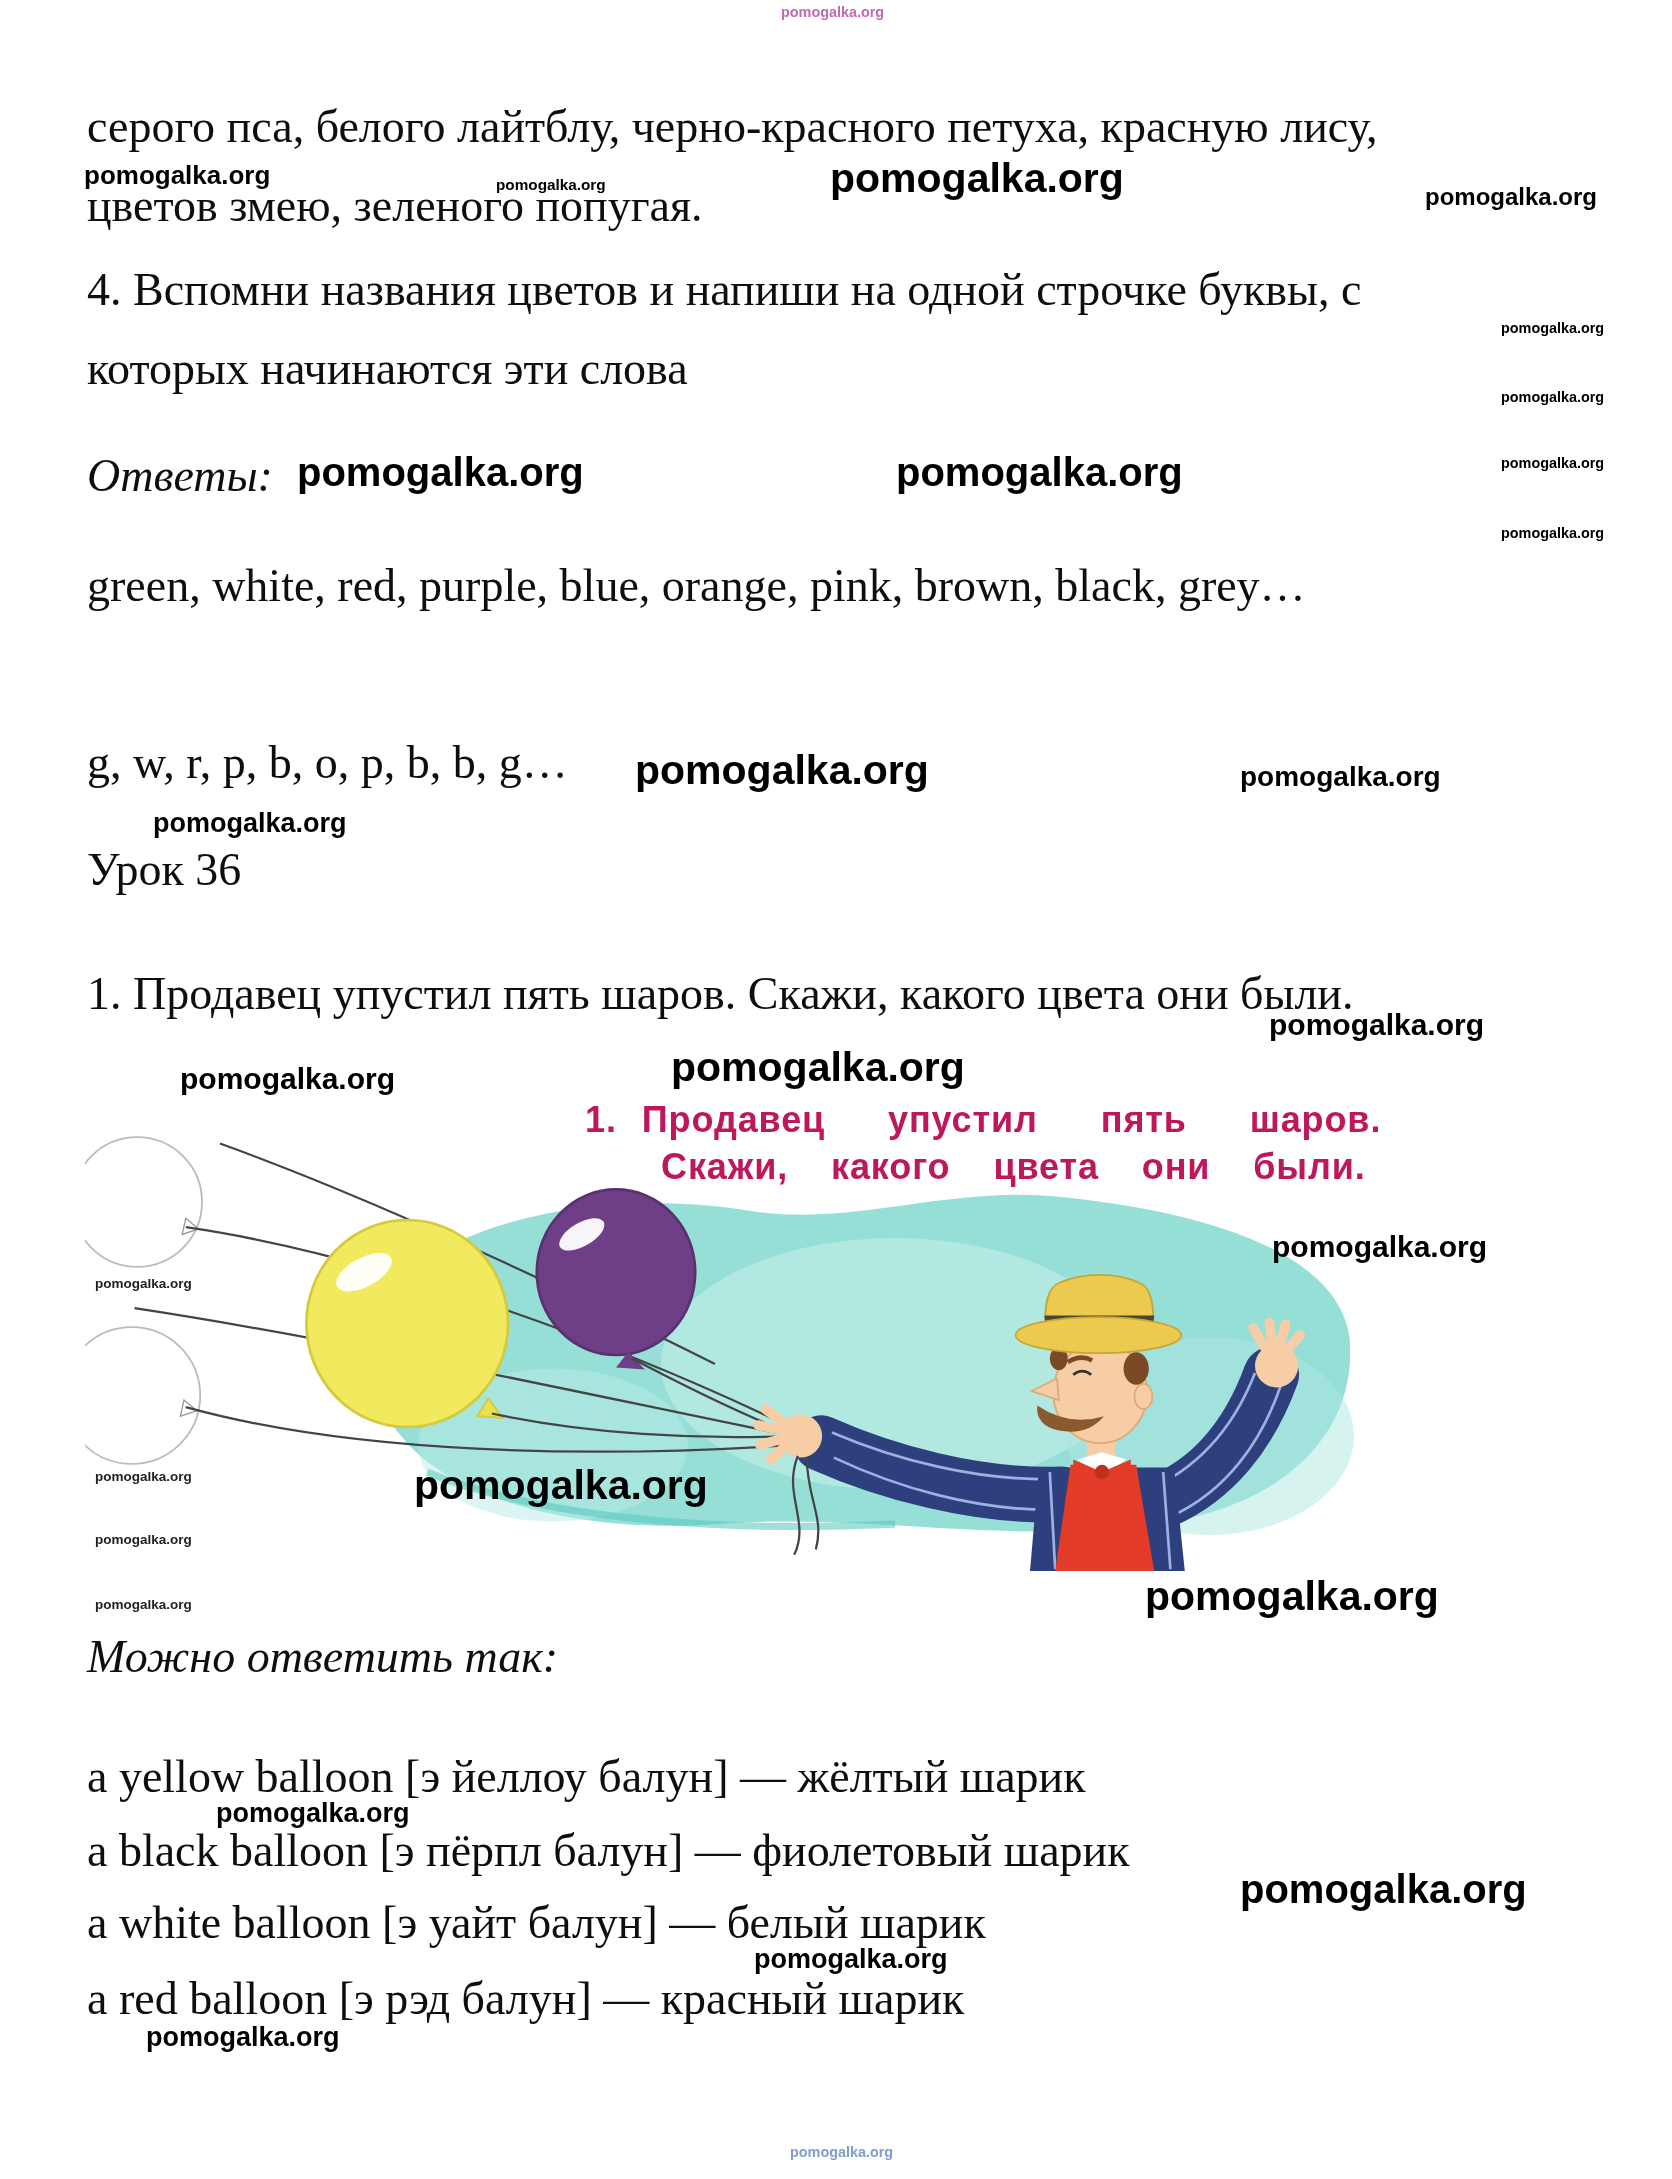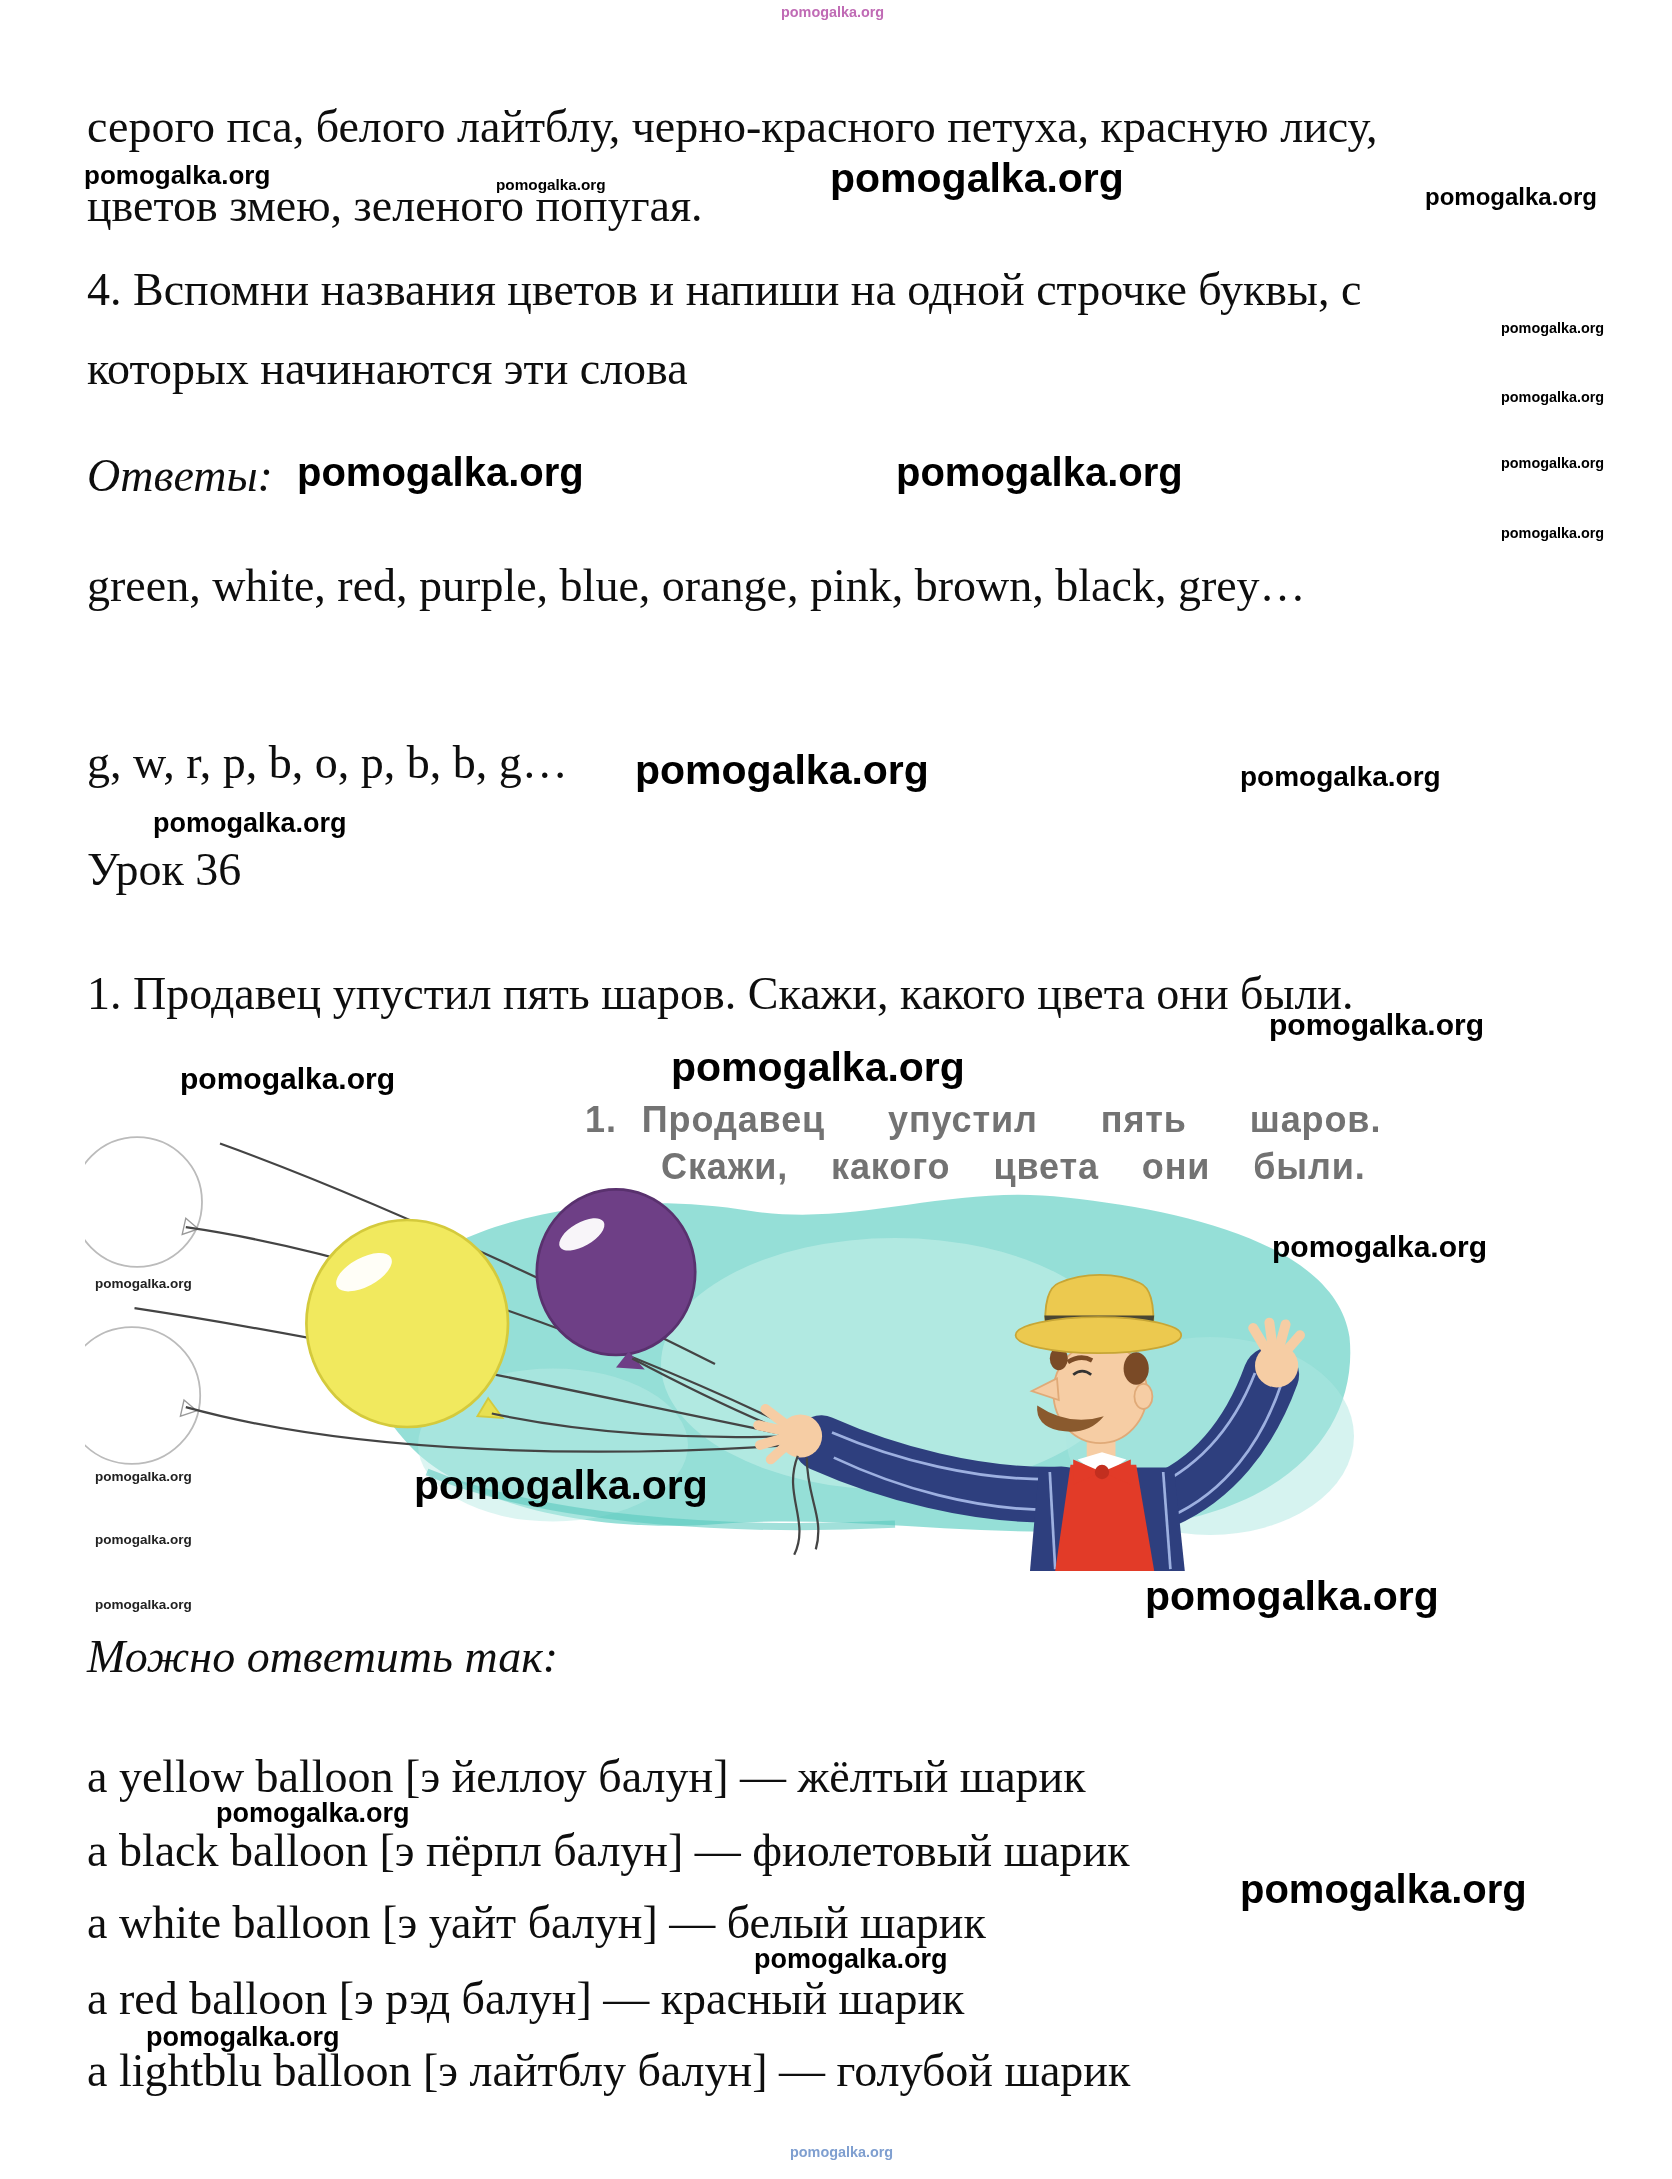--- a/index.html
+++ b/index.html
@@ -39,21 +39,21 @@
     position:absolute;
     z-index:1;
   }
   .illustration svg{display:block;}
   .cap{
     position:absolute;
     white-space:nowrap;
     font-family:"Liberation Sans", sans-serif;
     font-weight:700;
     font-size:36px;
-    color:#737373;
+    color:#be185d;
     letter-spacing:0.9px;
     z-index:2;
   }
 </style>
 </head>
 <body>
 
 <div class="page">
 
   <div class="wm wm-pink" style="left:781px;top:3.6px;">pomogalka.org</div>
@@ -206,18 +206,17 @@
   <div class="t it" style="left:87px;top:1631px;">Можно ответить так:</div>
 
   <div class="t" style="left:87px;top:1751px;">a yellow balloon [э йеллоу балун] — жёлтый шарик</div>
   <div class="wm wm-md" style="left:216px;top:1798px;">pomogalka.org</div>
   <div class="t" style="left:87px;top:1825px;">a black balloon [э пёрпл балун] — фиолетовый шарик</div>
   <div class="wm" style="left:1240px;top:1867px;font-size:40px;">pomogalka.org</div>
   <div class="t" style="left:87px;top:1897px;">a white balloon [э уайт балун] — белый шарик</div>
   <div class="wm wm-md" style="left:754px;top:1944px;">pomogalka.org</div>
   <div class="t" style="left:87px;top:1973px;">a red balloon [э рэд балун] — красный шарик</div>
   <div class="wm wm-md" style="left:146px;top:2022px;">pomogalka.org</div>
-  <div class="t" style="left:87px;top:2045px;">a lightblu balloon [э лайтблу балун] — голубой шарик</div>
 
   <div class="wm wm-blue" style="left:790px;top:2144px;">pomogalka.org</div>
 
 </div>
 
 
 </body></html>

